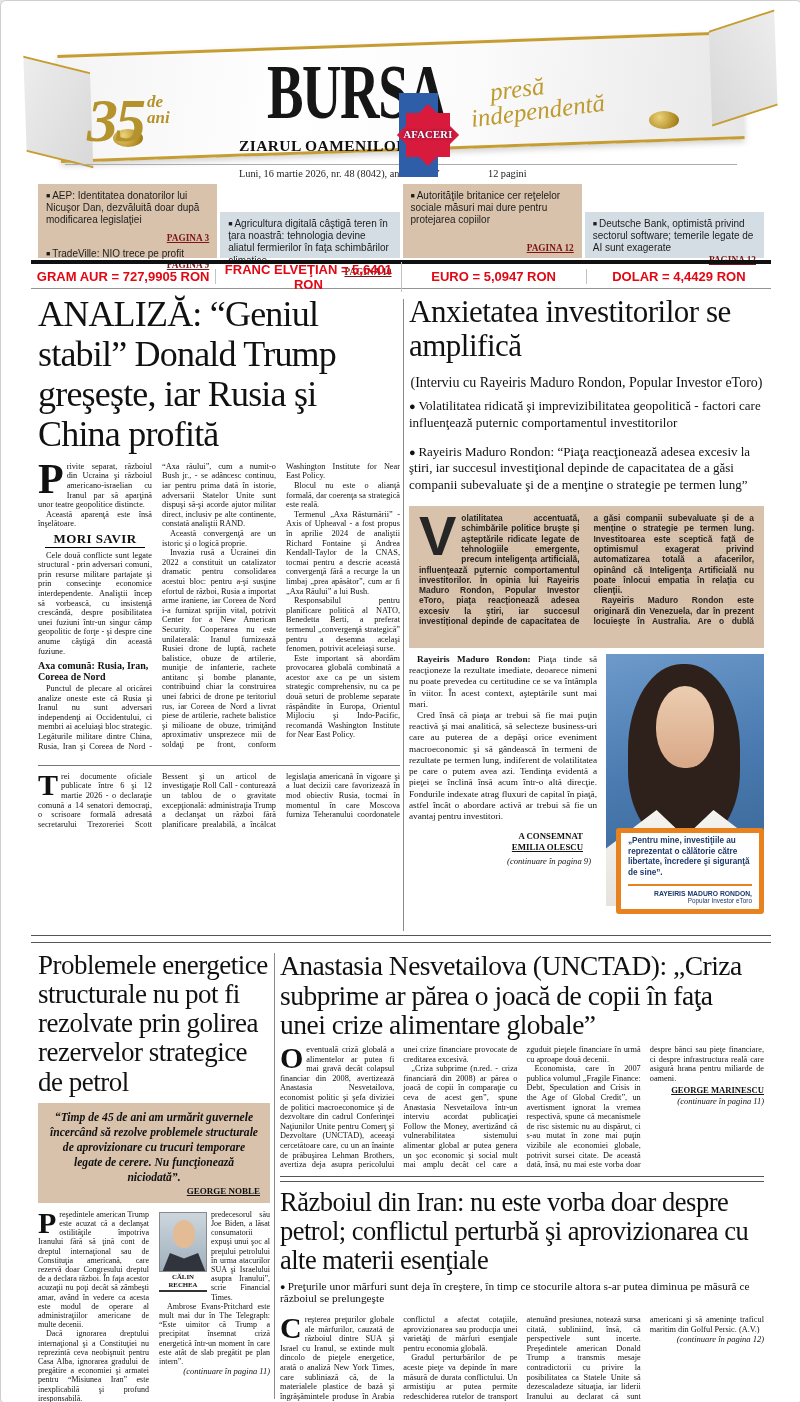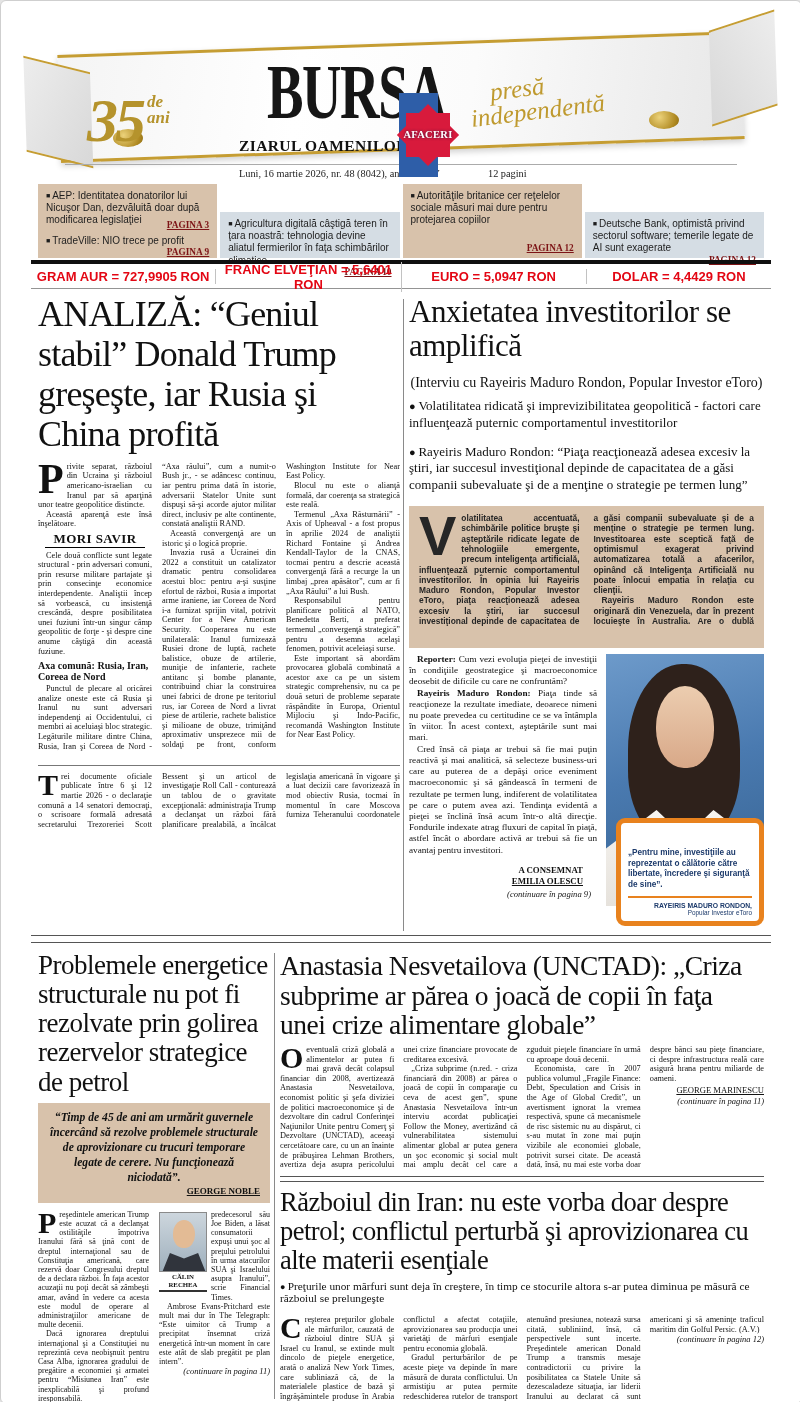--- a/index.html
+++ b/index.html
@@ -40,21 +40,21 @@
   
   .briefs{position:absolute;left:37px;top:183px;width:726px;height:74px;display:flex;gap:3px;}
   .brief{flex:1;padding:6px 8px 4px;display:flex;flex-direction:column;
         font-family:"Liberation Sans",sans-serif;font-size:10px;line-height:1.22;color:#1d1d1d;}
   .brief.tan{background:var(--box-tan,#d8c2ab);}
   .brief.blue{background:var(--box-blue,#d5dde4);margin-top:28px;}
   .b-item{text-indent:0;}
   .b-item::before{content:"■ ";font-size:7px;vertical-align:1px;}
   .ref{color:var(--page-ref-maroon,#7d1416);font-weight:700;font-size:9.3px;text-decoration:underline;
         font-family:"Liberation Serif",serif;}
-  .ref-inline{float:right;margin-top:6px;font-family:Liberation Serif, serif;}
+  .ref-inline{float:right;margin-top:19px;font-family:Liberation Serif, serif;}
   .ref-bottom{margin-top:auto;text-align:right;}
   .mt3{margin-top:3px;}
   
   .rule-black{position:absolute;left:30px;top:259px;width:740px;height:4px;background:#101010;}
   .ticker{position:absolute;left:30px;top:264px;width:740px;height:23px;display:flex;align-items:center;
         border-bottom:1px solid #949494;}
   .ticker .t-cell{flex:1;text-align:center;font-family:"Liberation Sans",sans-serif;font-weight:700;
         font-size:13px;color:var(--ticker-red,#e30613);border-right:1px solid #c2c2c2;}
   .ticker .t-cell:last-child{border-right:none;}
   
@@ -62,21 +62,21 @@
   .art-body p{margin:0;text-indent:8px;}
   .art-body p.noind{text-indent:0;}
   .cols3{column-count:3;column-gap:10px;column-fill:auto;overflow:hidden;}
   .cols4{column-count:4;column-gap:9px;column-fill:auto;overflow:hidden;}
   .cols2{column-count:2;column-gap:10px;column-fill:auto;overflow:hidden;}
   .dc{float:left;font-weight:700;line-height:.78;padding:1px 3px 0 0;font-size:30px;}
   .dc-xl{font-size:42px;}
   .dc-v{font-size:56px;padding-right:5px;}
   .subhead{font-weight:700;font-size:10px;line-height:1.1;margin:4px 0 2px;text-align:left;break-inside:avoid;}
   .cont{font-style:italic;text-align:right;font-size:8.5px;margin-top:1px;break-inside:avoid;}
-  .author-line{font-weight:400;text-align:right;font-size:8.6px;text-decoration:underline;margin-top:3px;break-inside:avoid;}
+  .author-line{font-weight:700;text-align:right;font-size:8.6px;text-decoration:underline;margin-top:3px;break-inside:avoid;}
   .byline-box{width:88%;margin:3px auto;text-align:center;font-weight:700;font-size:13px;
         letter-spacing:.4px;border-bottom:1.5px solid #000;padding:2px 0 3px;break-inside:avoid;}
   .thin-rule{border-top:1px solid #777;margin-top:5px;}
   
   .main-left{position:absolute;left:37px;top:294px;width:362px;}
   .h-analysis{font-size:36px;line-height:1.11;font-weight:400;letter-spacing:-.8px;margin:0;}
   .analysis-body{height:298px;margin-top:7px;}
   .h-congress{font-size:26.5px;line-height:1.1;font-weight:400;letter-spacing:-.5px;margin:5px 0 0;}
   .congress-body{height:66px;margin-top:6px;}
   .vdiv{position:absolute;width:1px;background:#8a8a8a;}
@@ -102,22 +102,22 @@
   .photo-wrap{position:relative;width:158px;height:276px;flex:none;}
   .photo{position:relative;width:158px;height:252px;overflow:hidden;
         background:linear-gradient(165deg,#6d9aca 0%,#4a7ab0 45%,#35618f 100%);}
   .p-hair{position:absolute;top:10px;left:22px;width:112px;height:178px;background:#2e211b;border-radius:48% 48% 40% 40%;}
   .p-face{position:absolute;top:32px;left:50px;width:58px;height:82px;
         background:linear-gradient(#eccdb0,#d8a888);border-radius:50% 50% 46% 48%;}
   .p-vneck{position:absolute;bottom:0;left:62px;width:34px;height:70px;background:#27415f;
         clip-path:polygon(0 0,100% 0,50% 100%);}
   .p-blazer{position:absolute;bottom:0;left:0;width:158px;height:96px;background:linear-gradient(#f6f4f0,#e6e2dc);
         clip-path:polygon(0 40%,32% 0,50% 28%,68% 0,100% 40%,100% 100%,0 100%);}
-  .oq{position:absolute;right:0;bottom:4px;width:124px;background:#fff;
-        border:5px solid var(--accent-orange,#e8821e);border-radius:9px;padding:25px 7px 5px;}
+  .oq{position:absolute;right:0;bottom:16px;width:124px;background:#fff;
+        border:5px solid var(--accent-orange,#e8821e);border-radius:3px;padding:3px 7px 5px;}
   .oq-text{font-family:"Liberation Sans",sans-serif;font-weight:700;font-size:8.2px;line-height:1.32;color:var(--navy,#1c3a6b);}
   .oq-rule{border-top:2px solid var(--accent-orange,#e8821e);margin:5px 0 4px;}
   .oq-name{font-family:"Liberation Sans",sans-serif;font-weight:700;font-size:6.8px;text-align:right;color:var(--navy,#1c3a6b);}
   .oq-role{font-family:"Liberation Sans",sans-serif;font-size:6.4px;text-align:right;color:var(--navy,#1c3a6b);}
   
   .rule-mid{position:absolute;left:30px;top:934px;width:740px;height:6px;
         border-top:1px solid #555;border-bottom:1px solid #555;}
   
   .bottom-left{position:absolute;left:37px;top:950px;width:232px;}
   .h-energy{font-size:27px;line-height:1.08;font-weight:400;letter-spacing:-.5px;margin:0;}
@@ -244,21 +244,20 @@
     </div>
     <div class="intro-box">
       <div class="intro-cols">
         <span class="dc dc-v">V</span>
         <p><span>olatilitatea accentuată, schimbările politice bruşte şi aşteptările ridicate legate de tehnologiile emergente, precum inteligenţa artificială, influenţează puternic comportamentul investitorilor. În opinia lui Rayeiris Maduro Rondon, Popular Investor eToro, piaţa reacţionează adesea excesiv la ştiri, iar succesul investiţional depinde de capacitatea de a găsi companii subevaluate şi de a menţine o strategie pe termen lung. Investitoarea este sceptică faţă de optimismul exagerat privind automatizarea totală a afacerilor, opinând că Inteligenţa Artificială nu poate înlocui empatia în relaţia cu clienţii.</span></p>
         <p><span>Rayeiris Maduro Rondon este originară din Venezuela, dar în prezent locuieşte în Australia. Are o dublă diplomă în Business şi Drept, o certificare în Managementul Averii şi al Investiţiilor şi o diplomă în Managementul Resurselor Umane. Pentru ea, investiţiile au însemnat mult mai mult decât acumularea de avere. Au fost o călătorie către libertate, încredere şi siguranţă de sine.</span></p>
       </div>
     </div>
     <div class="qa-row">
       <div class="qa-col">
-        <p><b>Reporter:</b> <span>Cum vezi evoluţia pieţei de investiţii în condiţiile geostrategice şi macroeconomice deosebit de dificile cu care ne confruntăm?</span></p>
         <p><b>Rayeiris Maduro Rondon:</b> <span>Piaţa tinde să reacţioneze la rezultate imediate, deoarece nimeni nu poate prevedea cu certitudine ce se va întâmpla în viitor. În acest context, aşteptările sunt mai mari.</span></p>
         <p>Cred însă că piaţa ar trebui să fie mai puţin reactivă şi mai analitică, să selecteze business-uri care au puterea de a depăşi orice eveniment macroeconomic şi să gândească în termeni de rezultate pe termen lung, indiferent de volatilitatea pe care o putem avea azi. Tendinţa evidentă a pieţei se înclină însă acum într-o altă direcţie. Fondurile indexate atrag fluxuri de capital în piaţă, astfel încât o abordare activă ar trebui să fie un avantaj pentru investitori.</p>
         <div class="consemnat">
           <div>A CONSEMNAT</div>
           <div class="und">EMILIA OLESCU</div>
         </div>
         <div class="qa-cont">(continuare în pagina 9)</div>
       </div>
       <div class="photo-wrap">
         <div class="photo">

